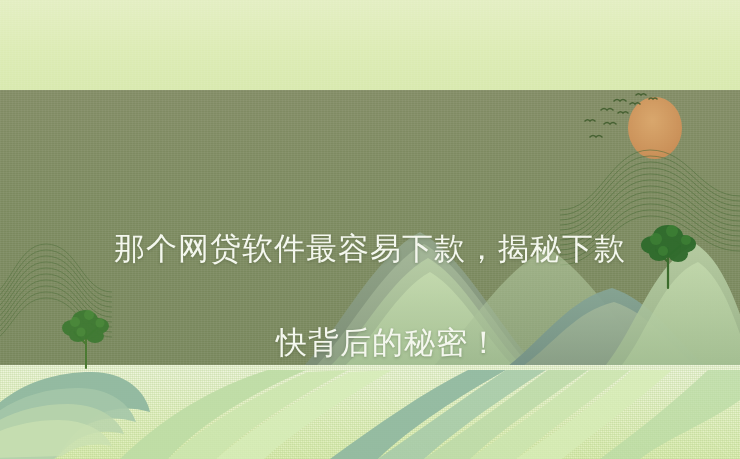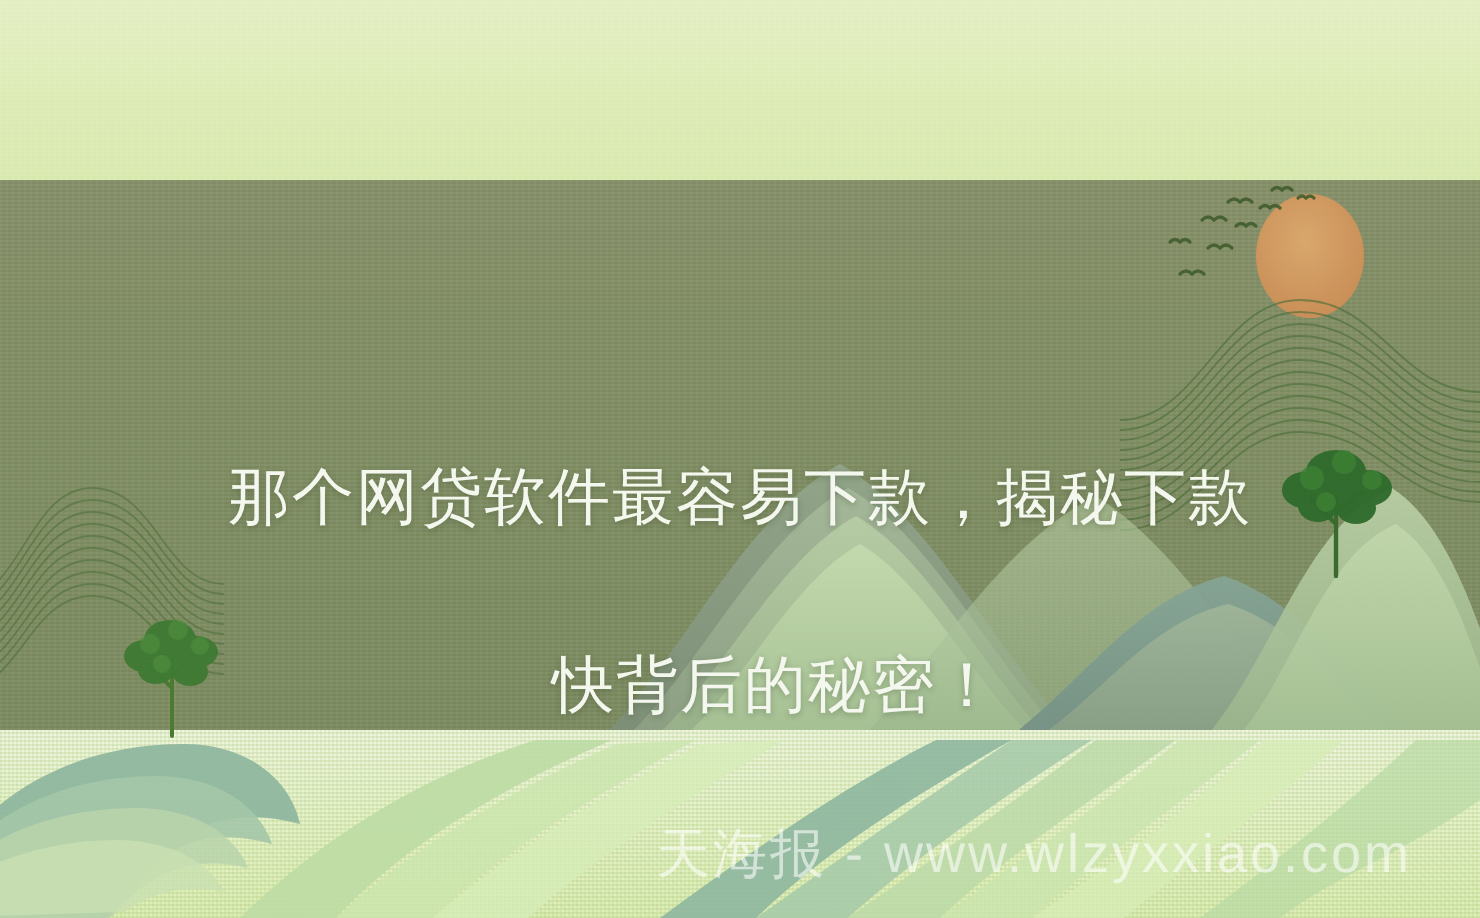--- a/index.html
+++ b/index.html
@@ -261,15 +261,14 @@
       <path d="M516 459 C556 432 596 404 632 370 L672 370 C634 404 592 434 562 459 Z" fill="#d6ecb6" opacity="0.78"></path>
       <path d="M600 459 C636 432 672 404 708 370 L740 370 L740 400 C706 424 664 440 640 459 Z" fill="#b9d9a4" opacity="0.72"></path>
     </g>
   </svg>
 
   <div class="headline">
     <span class="ln ln1">那个网贷软件最容易下款，揭秘下款</span>
     <span class="ln ln2">快背后的秘密！</span>
   </div>
 
-  <div class="watermark">天海报 - www.wlzyxxiao.com</div>
 
 </div>
 
 </body></html>

